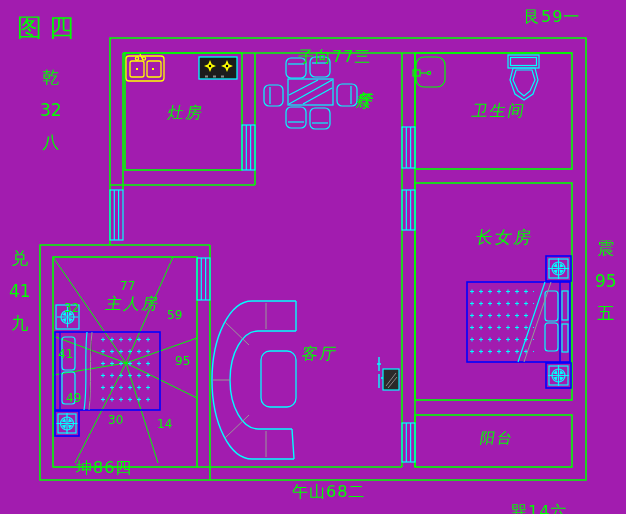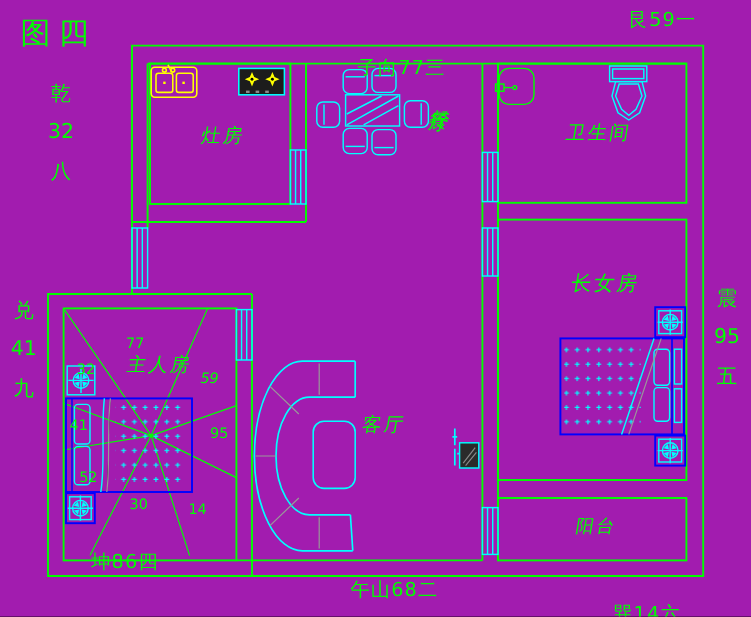--- a/index.html
+++ b/index.html
@@ -240,22 +240,22 @@
   </div>
 
   <div class="lbl room slant" style="left:168px;top:105px;">灶房</div>
   <div class="lbl room slant vert" style="left:360px;top:78px;font-size:17px;">餐厅</div>
   <div class="lbl room slant" style="left:472px;top:103px;">卫生间</div>
   <div class="lbl room slant" style="left:476px;top:229px;font-size:17px;">长女房</div>
   <div class="lbl room slant" style="left:106px;top:296px;">主人房</div>
   <div class="lbl room slant" style="left:302px;top:346px;">客厅</div>
   <div class="lbl room slant" style="left:480px;top:431px;font-size:15px;">阳台</div>
 
-  <div class="lbl star" style="left:105px;top:280px;">77</div>
+  <div class="lbl star" style="left:120px;top:280px;">77</div>
   <div class="lbl star" style="left:64px;top:302px;">32</div>
-  <div class="lbl star" style="left:167px;top:309px;font-style:italic;">59</div>
+  <div class="lbl star" style="left:167px;top:309px;">59</div>
   <div class="lbl star" style="left:175px;top:355px;">95</div>
   <div class="lbl star" style="left:157px;top:418px;">14</div>
   <div class="lbl star" style="left:108px;top:414px;">30</div>
-  <div class="lbl star" style="left:66px;top:392px;">52</div>
+  <div class="lbl star" style="left:66px;top:392px;">49</div>
   <div class="lbl star" style="left:58px;top:348px;">41</div>
 
 </div>
 
 </body></html>

